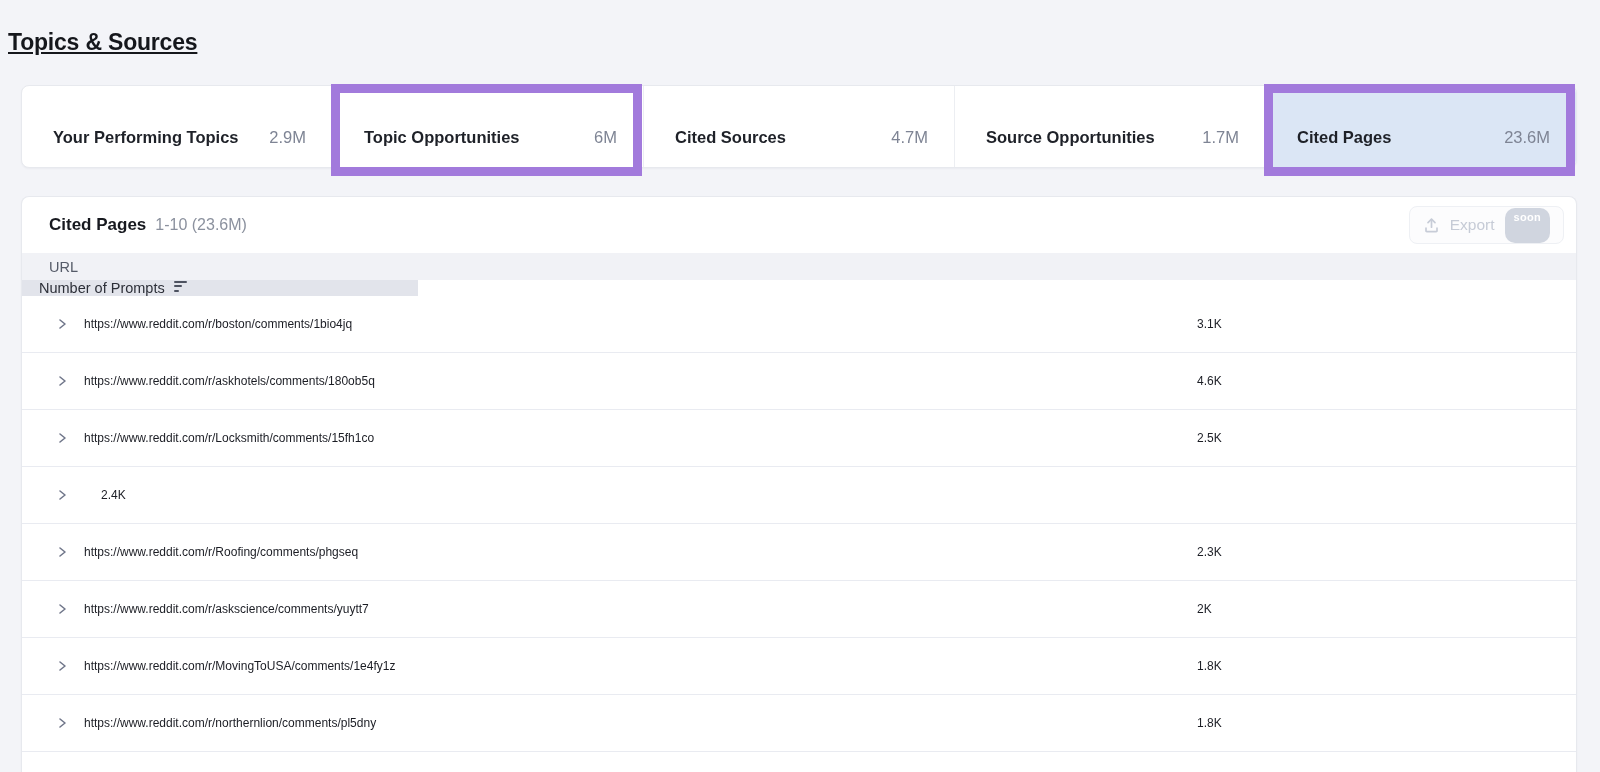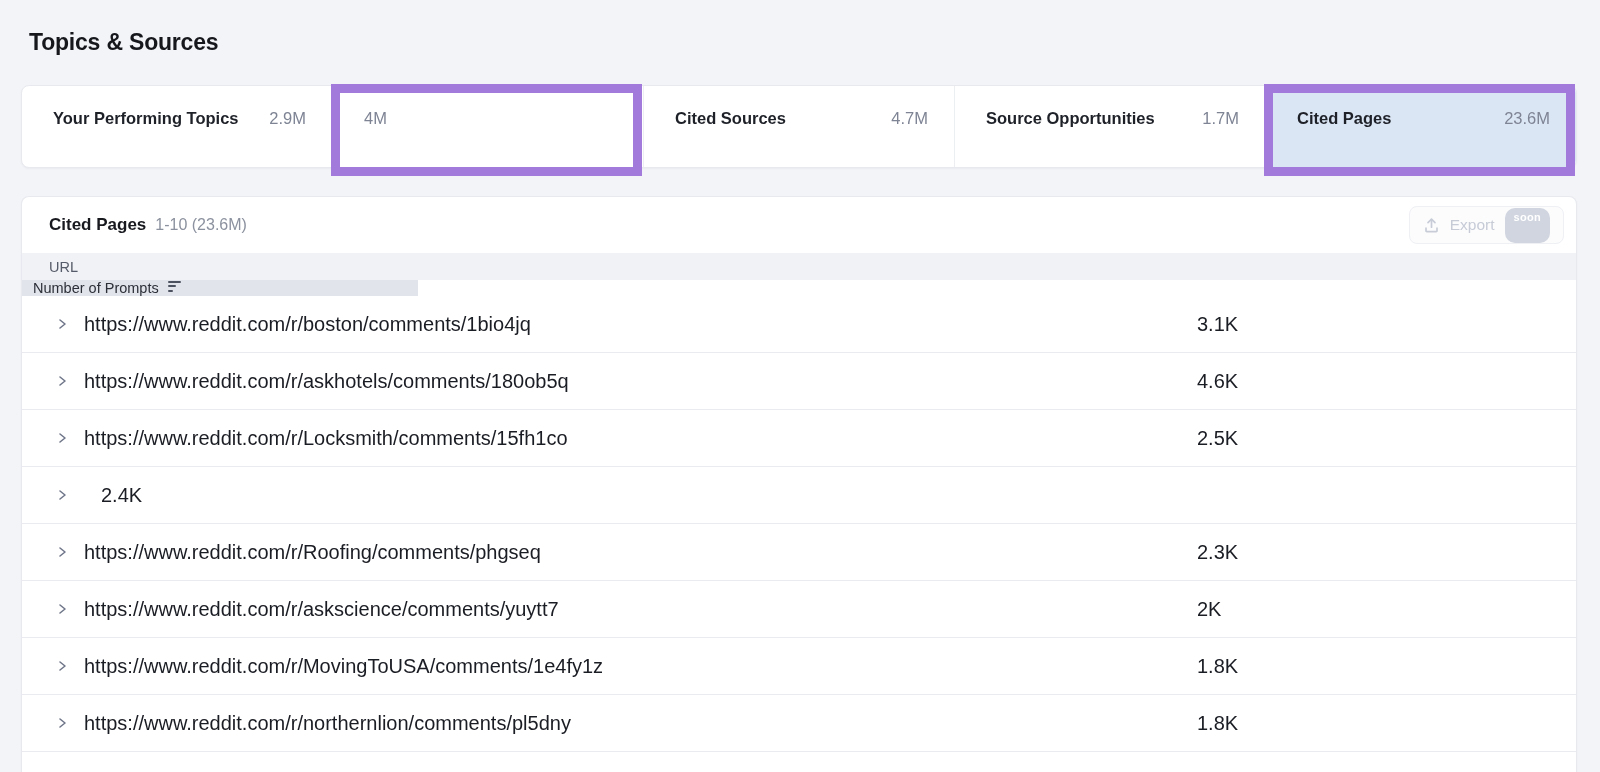--- a/index.html
+++ b/index.html
@@ -4,34 +4,34 @@
 <style>
   * { margin:0; padding:0; box-sizing:border-box; }
   html,body { width:1600px; height:772px; overflow:hidden; }
   body {
     font-family:"Liberation Sans", sans-serif;
     background:var(--page-bg, #f3f4f8);
     position:relative;
     color:#1b1d24;
   }
   .page-title {
-    position:absolute; left:29px; top:29px;
-    font-size:23px; font-weight:700; color:#15171c; letter-spacing:-0.2px;
+    position:absolute; left:8px; top:29px;
+    font-size:23px; font-weight:700; color:#15171c; letter-spacing:-0.2px;text-decoration:underline;
   }
   
   .tabbar {
     position:absolute; left:21px; right:23px; top:85px; height:83px;
     background:#fff; border:1px solid #e7e9ee; border-radius:8px;
     display:flex;
     box-shadow:0 1px 2px rgba(20,24,40,0.04);
   }
   .tab {
     flex:1; position:relative;
     padding:20px 26px 0 31px;
-    display:flex; align-items:flex-start; gap:12px;
+    display:flex; align-items:center; gap:12px;
     cursor:pointer;
   }
   .tab + .tab { border-left:1px solid #eceef2; }
   .tab:first-child { border-radius:7px 0 0 7px; }
   .tab:last-child { border-radius:0 7px 7px 0; }
   .tab-label { flex:1; font-size:16.5px; font-weight:600; color:#1e2128; line-height:24px; }
   .tab-count { font-size:16.5px; color:#7e8494; line-height:24px; white-space:nowrap; }
   .tab.selected { background:var(--selected-tab-bg, #dbe6f5); }
   .annotation {
     display:none; position:absolute; left:-2px; right:1px; top:-2px; bottom:-9px;
@@ -59,51 +59,52 @@
     color:#c6cbd6; font-size:15.5px; font-family:inherit;
     cursor:default;
   }
   .soon-badge {
     background:#d0d5df; color:#fff; font-size:11px; font-weight:700;
     padding:3px 9px 20px; border-radius:10px; letter-spacing:0.3px;
   }
   .thead { display:flex; height:43px;flex-direction:column; }
   .th { display:flex; align-items:center; font-size:14.5px; cursor:pointer; }
   .th-url { flex:1; background:#f1f2f6; padding-left:27px; color:#555b68; }
-  .th-num { width:396px; background:#e2e4eb; padding-left:11px; color:#2c2f38; gap:9px; }
+  .th-num { width:396px; background:#e2e4eb; padding-left:17px; color:#2c2f38; gap:9px; }
   .sort-icon { display:inline-block; width:14px; height:13px; position:relative; top:-1px; }
   .sort-icon i { display:block; height:2px; background:#4d5260; border-radius:1px; margin-bottom:2.5px; }
   .sort-icon i:nth-child(1){ width:13px; }
   .sort-icon i:nth-child(2){ width:8.5px; }
   .sort-icon i:nth-child(3){ width:5px; }
   .rows { }
   .row {
     display:flex; align-items:center; height:57px;
     border-bottom:1px solid #e9ebf1;
-    padding-left:34px; font-size:20px; color:#1b1d24;
+    padding-left:34px; font-size:12px; color:#1b1d24;
     background:#fff;
   }
   .chev { width:12px; height:12px; margin-right:16px; flex:none; display:flex; align-items:center; cursor:pointer; }
   .row-url { flex:1; cursor:pointer; }
   .row-val { width:396px; padding-left:17px; flex:none; }
 </style>
 </head>
 <body>
 
 <div class="page-title">Topics &amp; Sources</div>
 
 <div class="tabbar" id="tabbar">
   <div class="tab">
     <span class="tab-label">Your Performing Topics</span>
     <span class="tab-count">2.9M</span>
 
   </div>
 
   <div class="tab highlighted">
-    <span class="tab-count">4M</span>
+    <span class="tab-label">Topic Opportunities</span>
+    <span class="tab-count">6M</span>
     <span class="annotation"></span>
   </div>
 
   <div class="tab">
     <span class="tab-label">Cited Sources</span>
     <span class="tab-count">4.7M</span>
 
   </div>
 
   <div class="tab">

